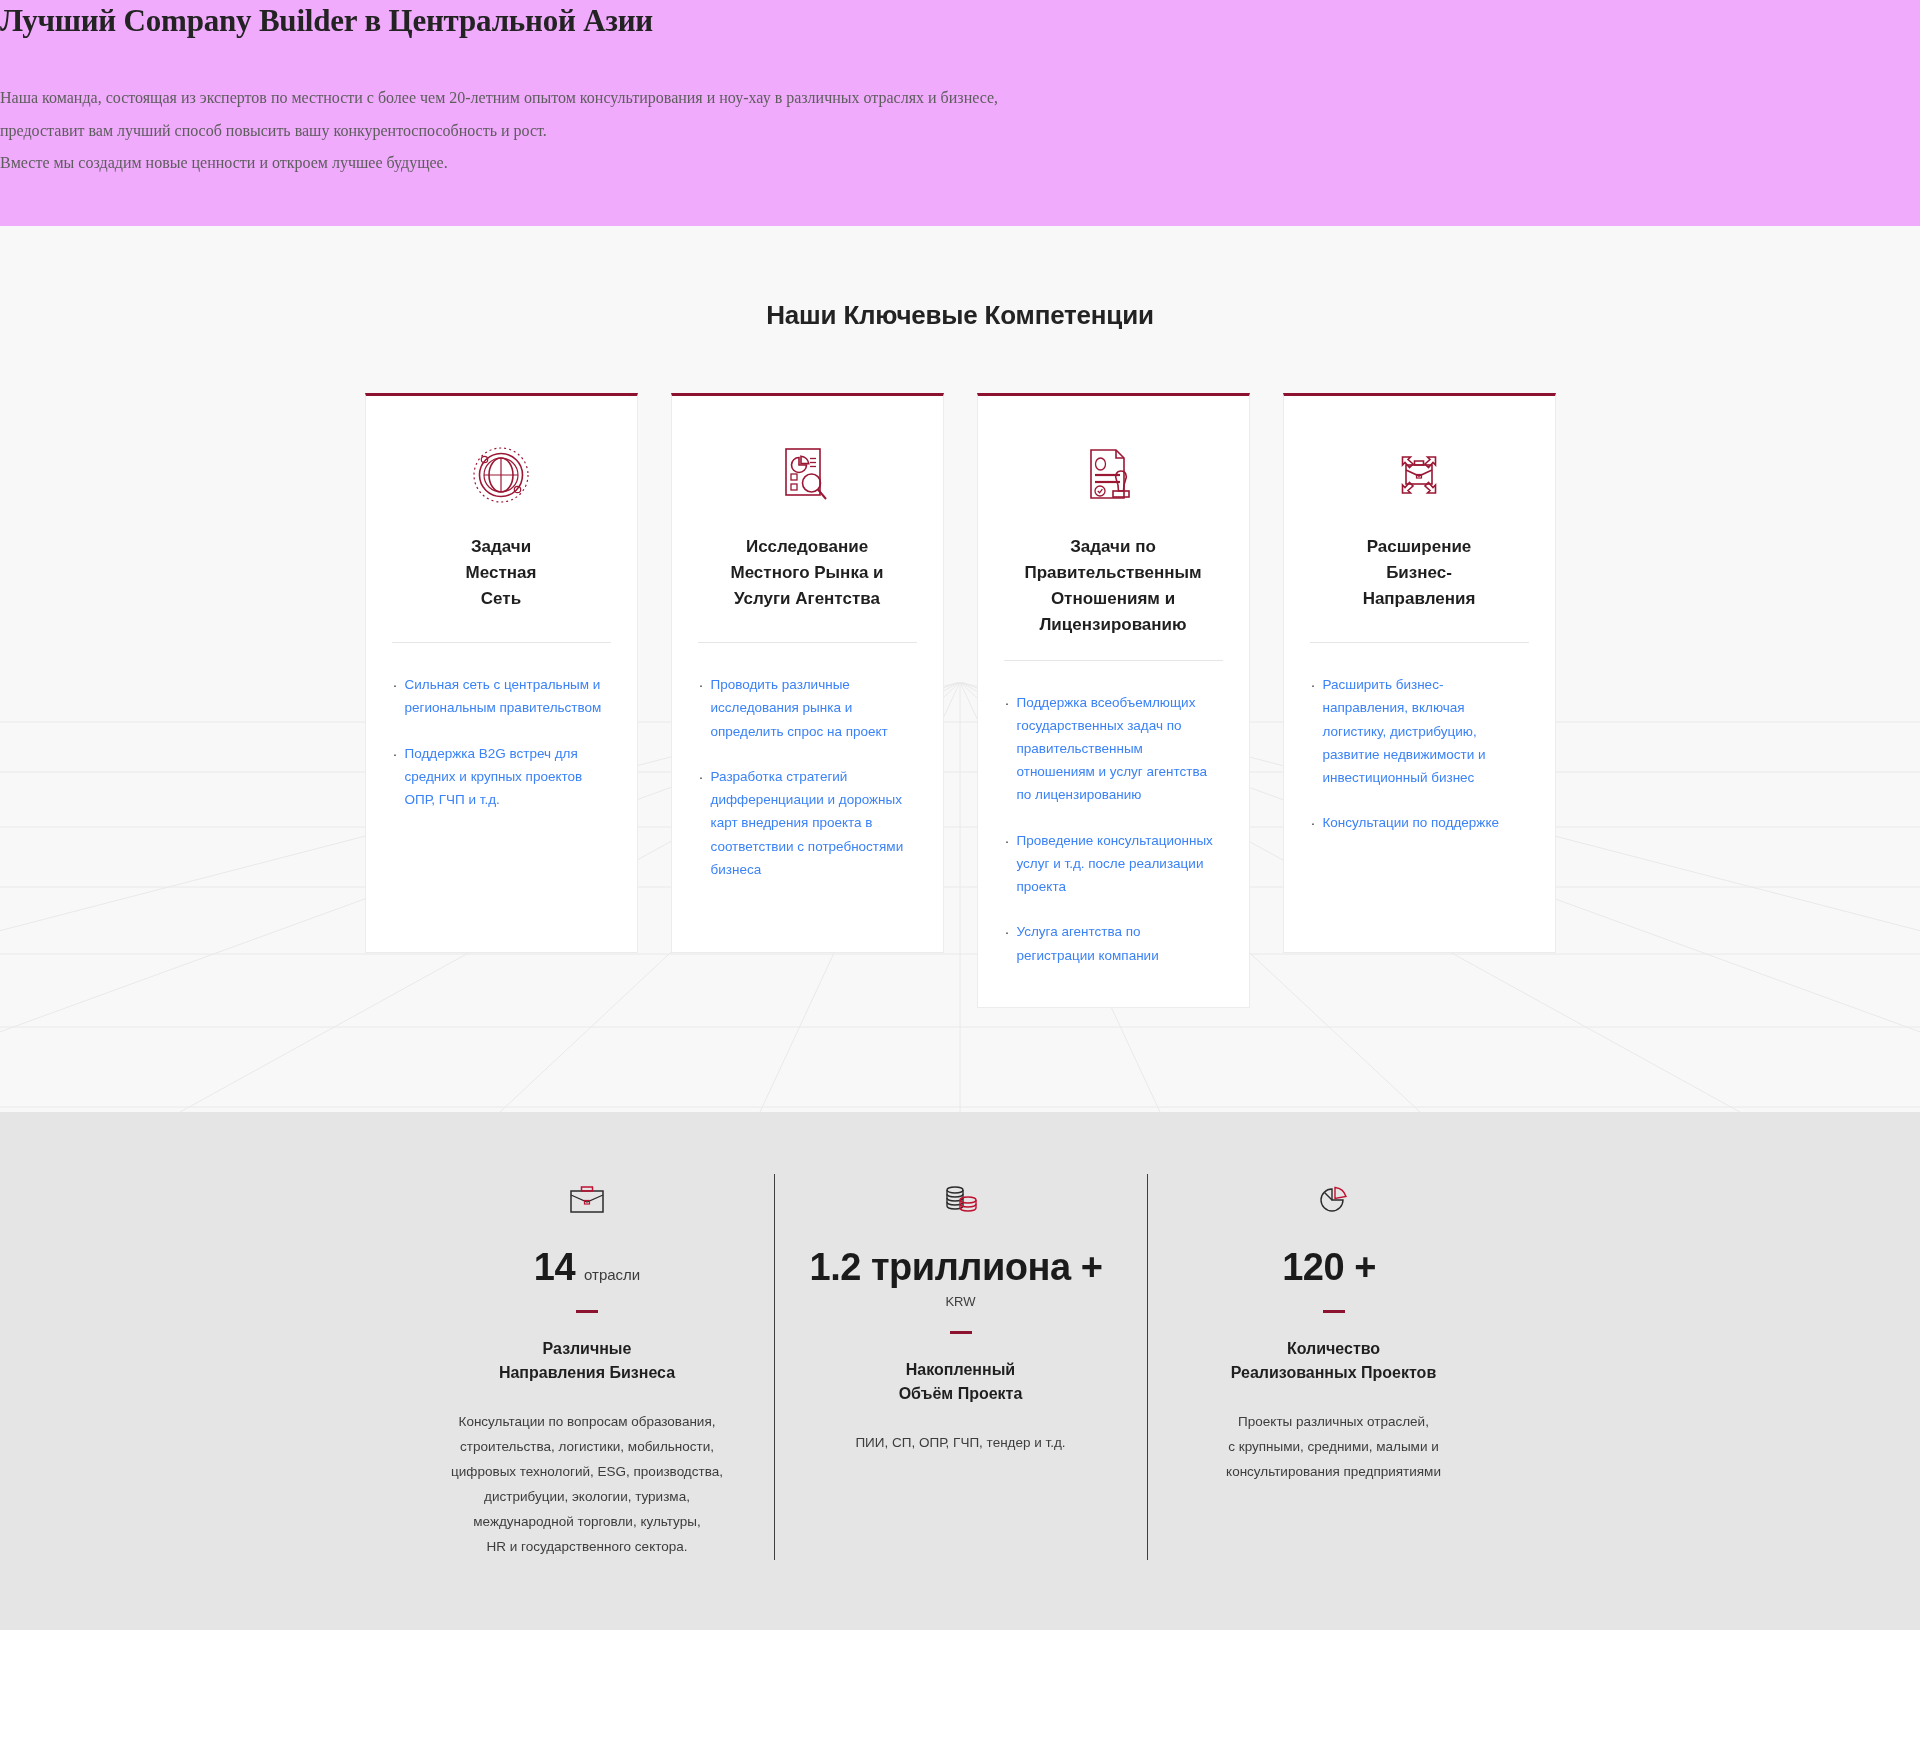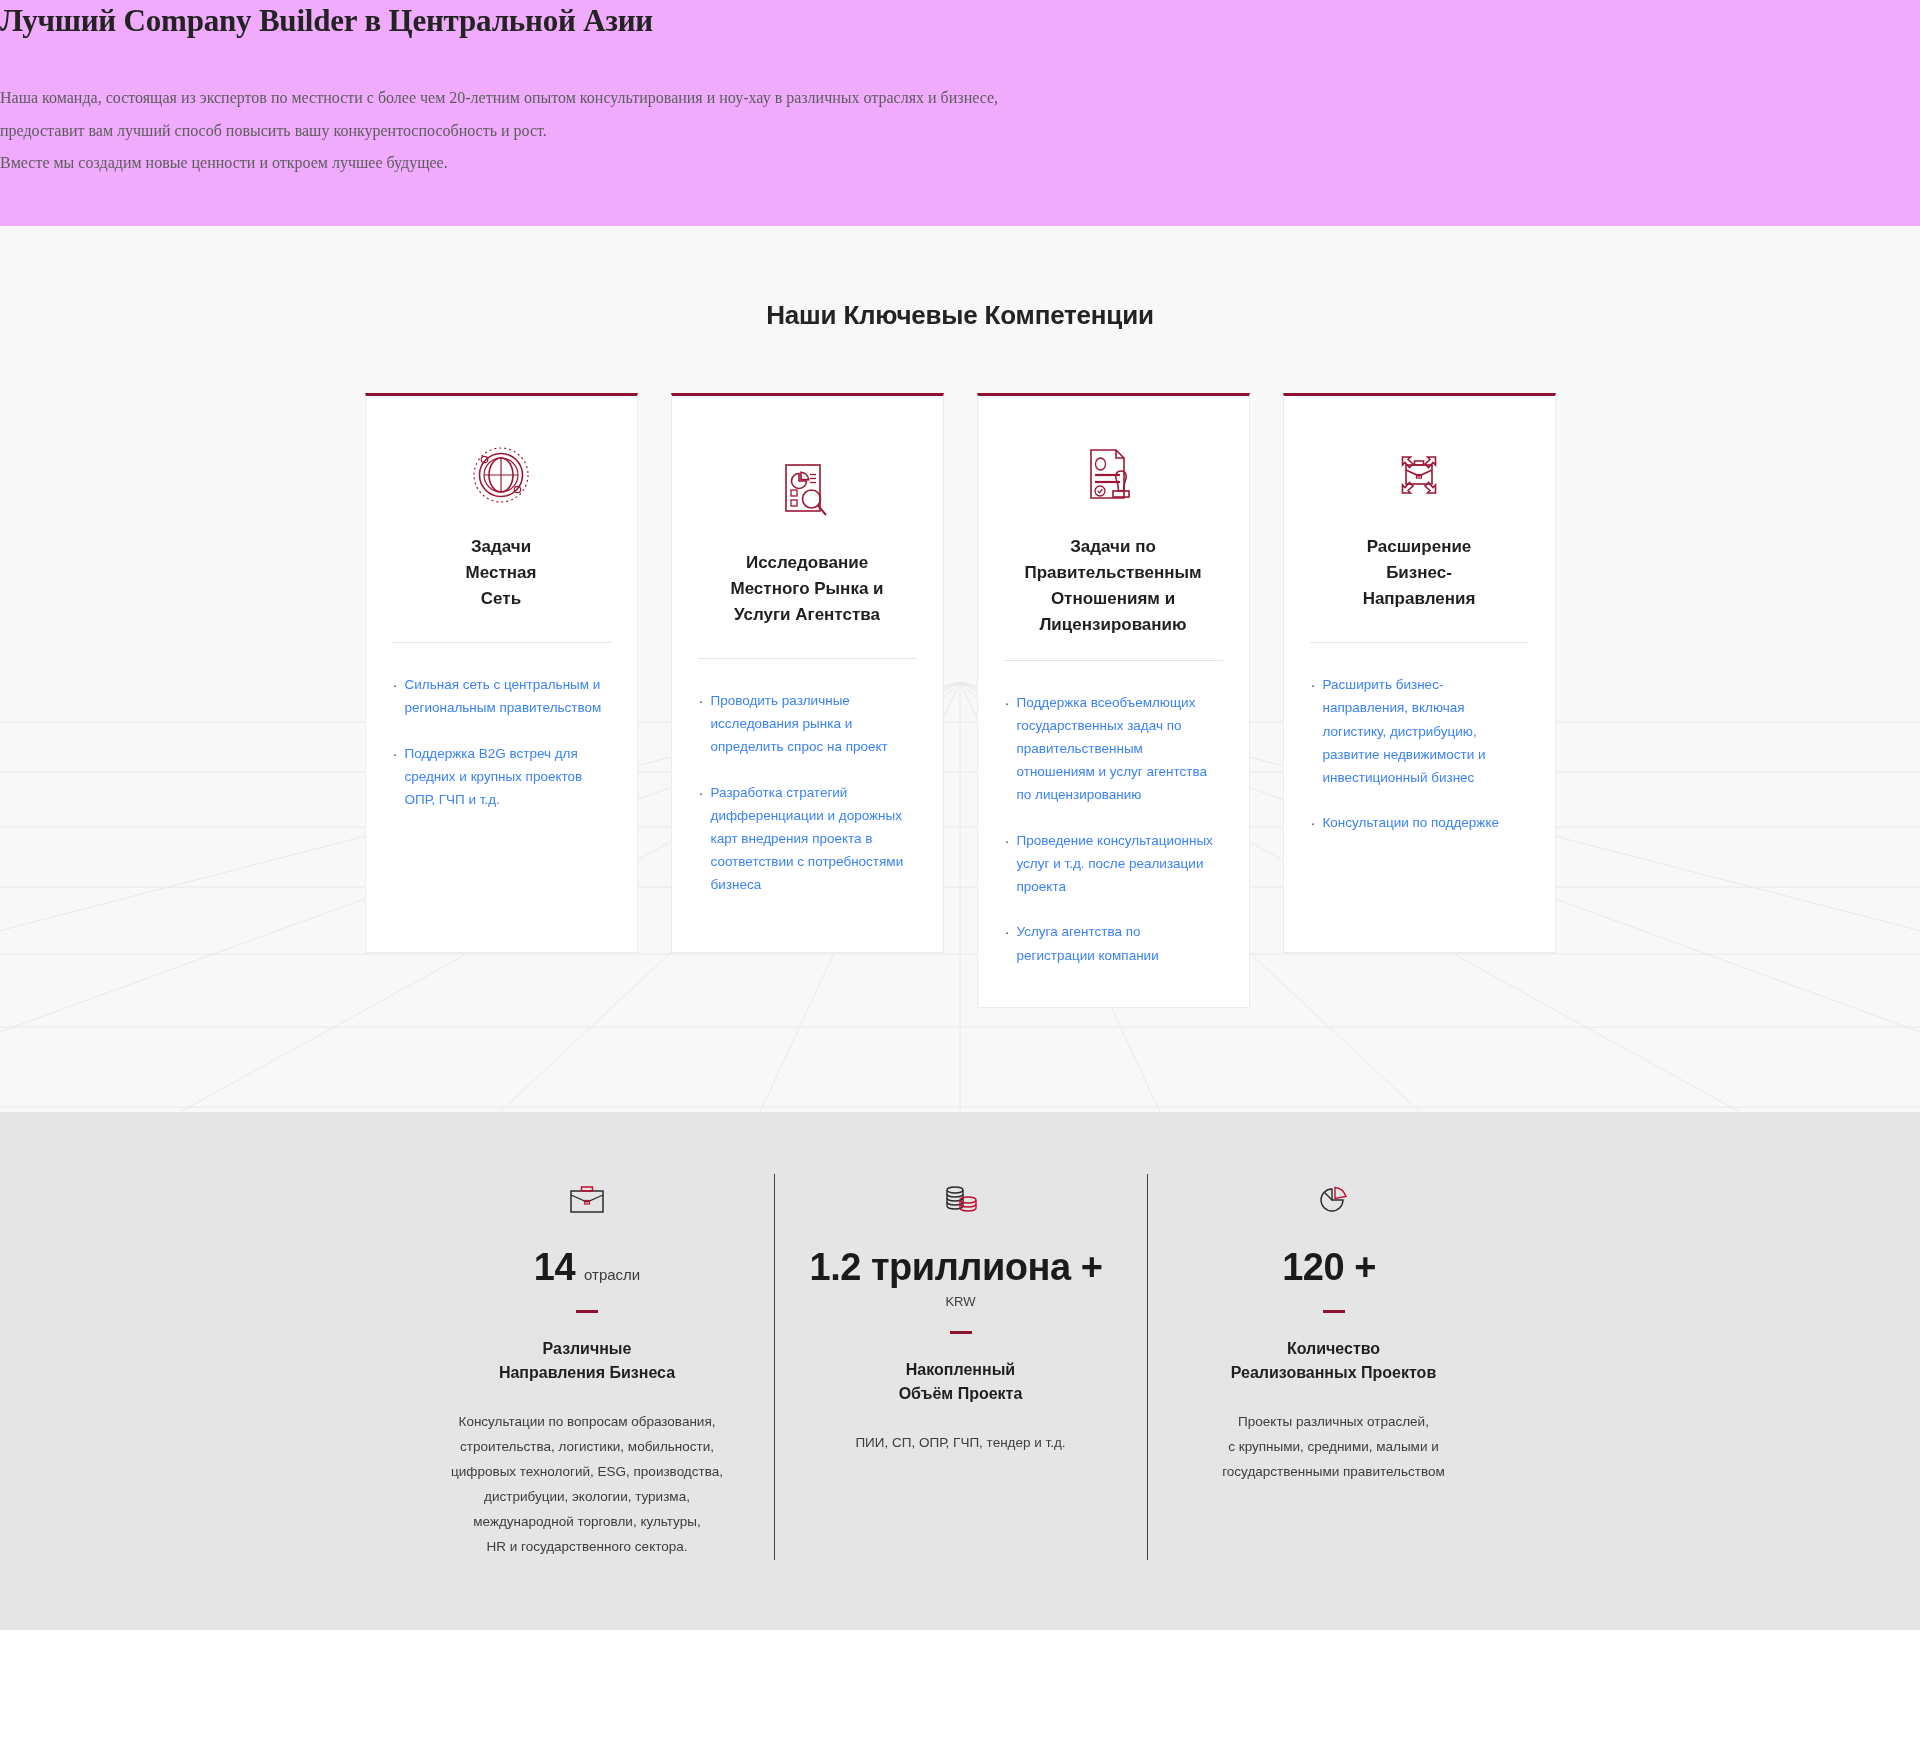--- a/index.html
+++ b/index.html
@@ -111,21 +111,21 @@
     content: "·";
     position: absolute;
     left: 1px;
     top: -1px;
     font-size: 15px;
     color: #3d3d3d;
   }
 
   
   .card.c1 { min-height: 560px; }
-  .card.c2 { min-height: 560px; justify-content: center; }
+  .card.c2 { min-height: 560px; }
   .card.c3 { min-height: 563px; }
   .card.c4 { min-height: 560px; }
 
   
   .stats-wrap {
     background: #e5e5e5;
     padding: 62px 0 70px 0;
   }
   .stats {
     display: flex;
@@ -416,18 +416,18 @@
         <span class="unit"></span>
       </div>
       <div class="stat-rule"></div>
       <div class="stat-label">
         <span>Количество</span><br>
         <span>Реализованных Проектов</span>
       </div>
       <div class="stat-desc">
         <span class="ln">Проекты различных отраслей,</span>
         <span class="ln">с крупными, средними, малыми и</span>
-        <span class="ln">государственными правительством</span>
+        <span class="ln">консультирования предприятиями</span>
       </div>
     </div>
 
   </div>
 </section>
 
 </body></html>

